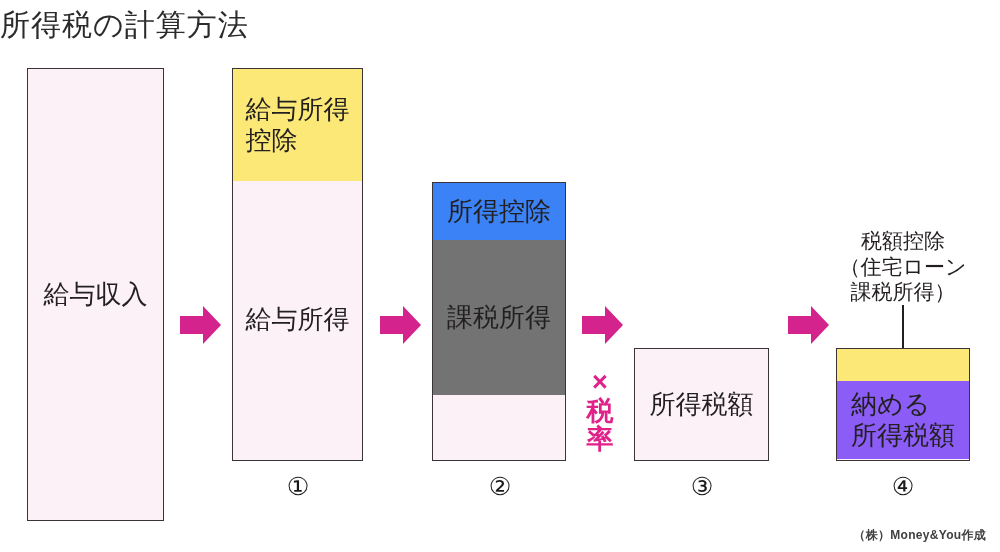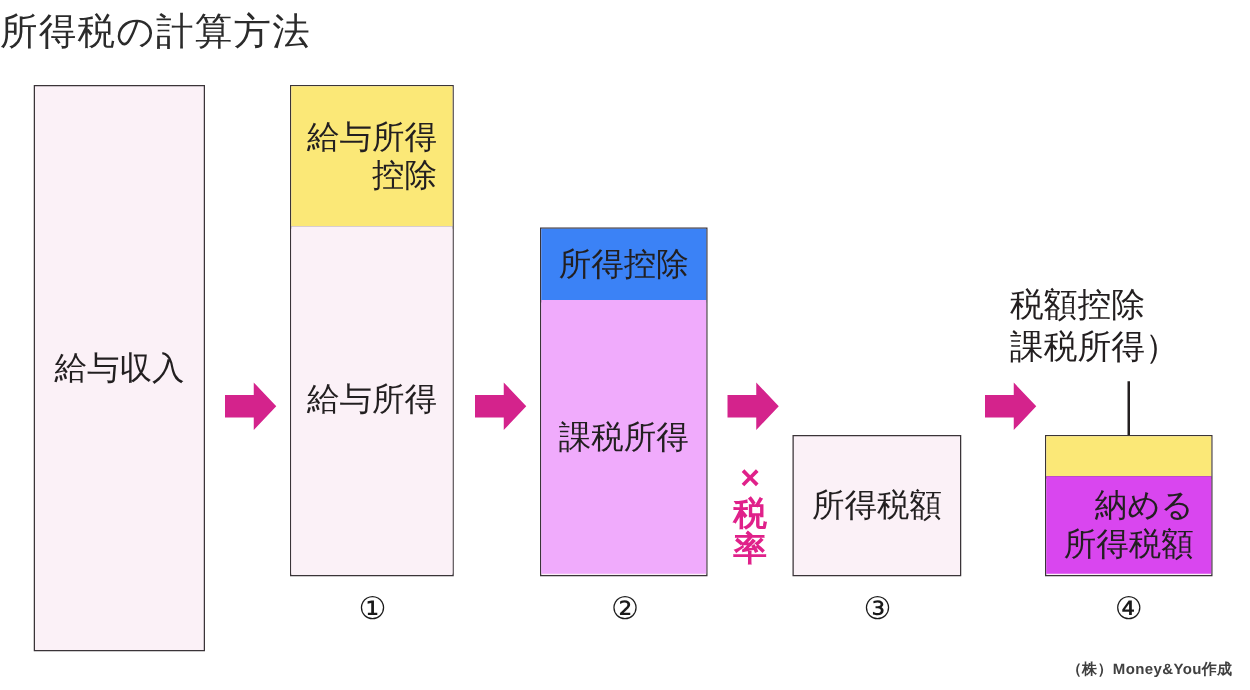--- a/index.html
+++ b/index.html
@@ -36,21 +36,21 @@
     line-height:1.18;
     font-size:26px;
     color:#221f20;
   }
   .seg{
     position:absolute;
     box-sizing:border-box;
     display:flex;
     align-items:center;
     justify-content:center;
-    text-align:right;
+    text-align:left;
     line-height:1.2;
     font-size:26px;
   }
   .divider{
     position:absolute;
     background:#3a3438;
     height:1.6px;
   }
 
   
@@ -68,23 +68,23 @@
     font-size:27px;
     line-height:1.06;
     text-align:center;
     width:34px;
   }
   .taxrate span{display:block;}
 
   
   .callout{
     position:absolute;
-    font-size:27px;
+    font-size:21px;
     line-height:1.22;
-    text-align:left;
+    text-align:center;
     color:#231f20;
     width:190px;
   }
   .leader{
     position:absolute;
     width:2px;
     background:#231f20;
   }
 
   
@@ -142,21 +142,21 @@
     <svg viewBox="0 0 44 44" aria-hidden="true">
       <polygon points="2,13 25,13 25,3 43,22 25,41 25,31 2,31" fill="#D4238C"></polygon>
     </svg>
   </div>
 
   <div class="box" style="left:432px;top:182px;width:134px;height:279px;padding:0;display:block;">
     <div class="seg" style="left:0;top:0;width:100%;height:57px;background:#3b82f6;">
       <div>所得控除</div>
     </div>
     <div class="divider" style="left:0;top:57px;width:100%;"></div>
-    <div class="seg" style="left:0;top:57px;width:100%;height:219px;background:#f0abfc;">
+    <div class="seg" style="left:0;top:57px;width:100%;height:155px;background:#737373;">
       <div>課税所得</div>
     </div>
   </div>
 
   <div class="arrow" style="left:580px;top:303px;">
     <svg viewBox="0 0 44 44" aria-hidden="true">
       <polygon points="2,13 25,13 25,3 43,22 25,41 25,31 2,31" fill="#D4238C"></polygon>
     </svg>
   </div>
 
@@ -171,28 +171,29 @@
   </div>
 
   <div class="arrow" style="left:786px;top:303px;">
     <svg viewBox="0 0 44 44" aria-hidden="true">
       <polygon points="2,13 25,13 25,3 43,22 25,41 25,31 2,31" fill="#D4238C"></polygon>
     </svg>
   </div>
 
   <div class="callout" style="left:808px;top:228px;">
     <div>税額控除</div>
+    <div>（住宅ローン</div>
     <div>課税所得）</div>
   </div>
   <div class="leader" style="left:902px;top:305px;height:60px;"></div>
 
   <div class="box" style="left:836px;top:348px;width:134px;height:113px;padding:0;display:block;">
     <div class="seg" style="left:0;top:0;width:100%;height:32px;background:#fbe877;"></div>
     <div class="divider" style="left:0;top:32px;width:100%;"></div>
-    <div class="seg" style="left:0;top:32px;width:100%;height:78px;background:#d946ef;">
+    <div class="seg" style="left:0;top:32px;width:100%;height:78px;background:#8b5cf6;">
       <div>
         <div>納める</div>
         <div>所得税額</div>
       </div>
     </div>
   </div>
 
   <div class="stepnum" style="left:268px;top:472px;">①</div>
   <div class="stepnum" style="left:470px;top:472px;">②</div>
   <div class="stepnum" style="left:672px;top:472px;">③</div>

